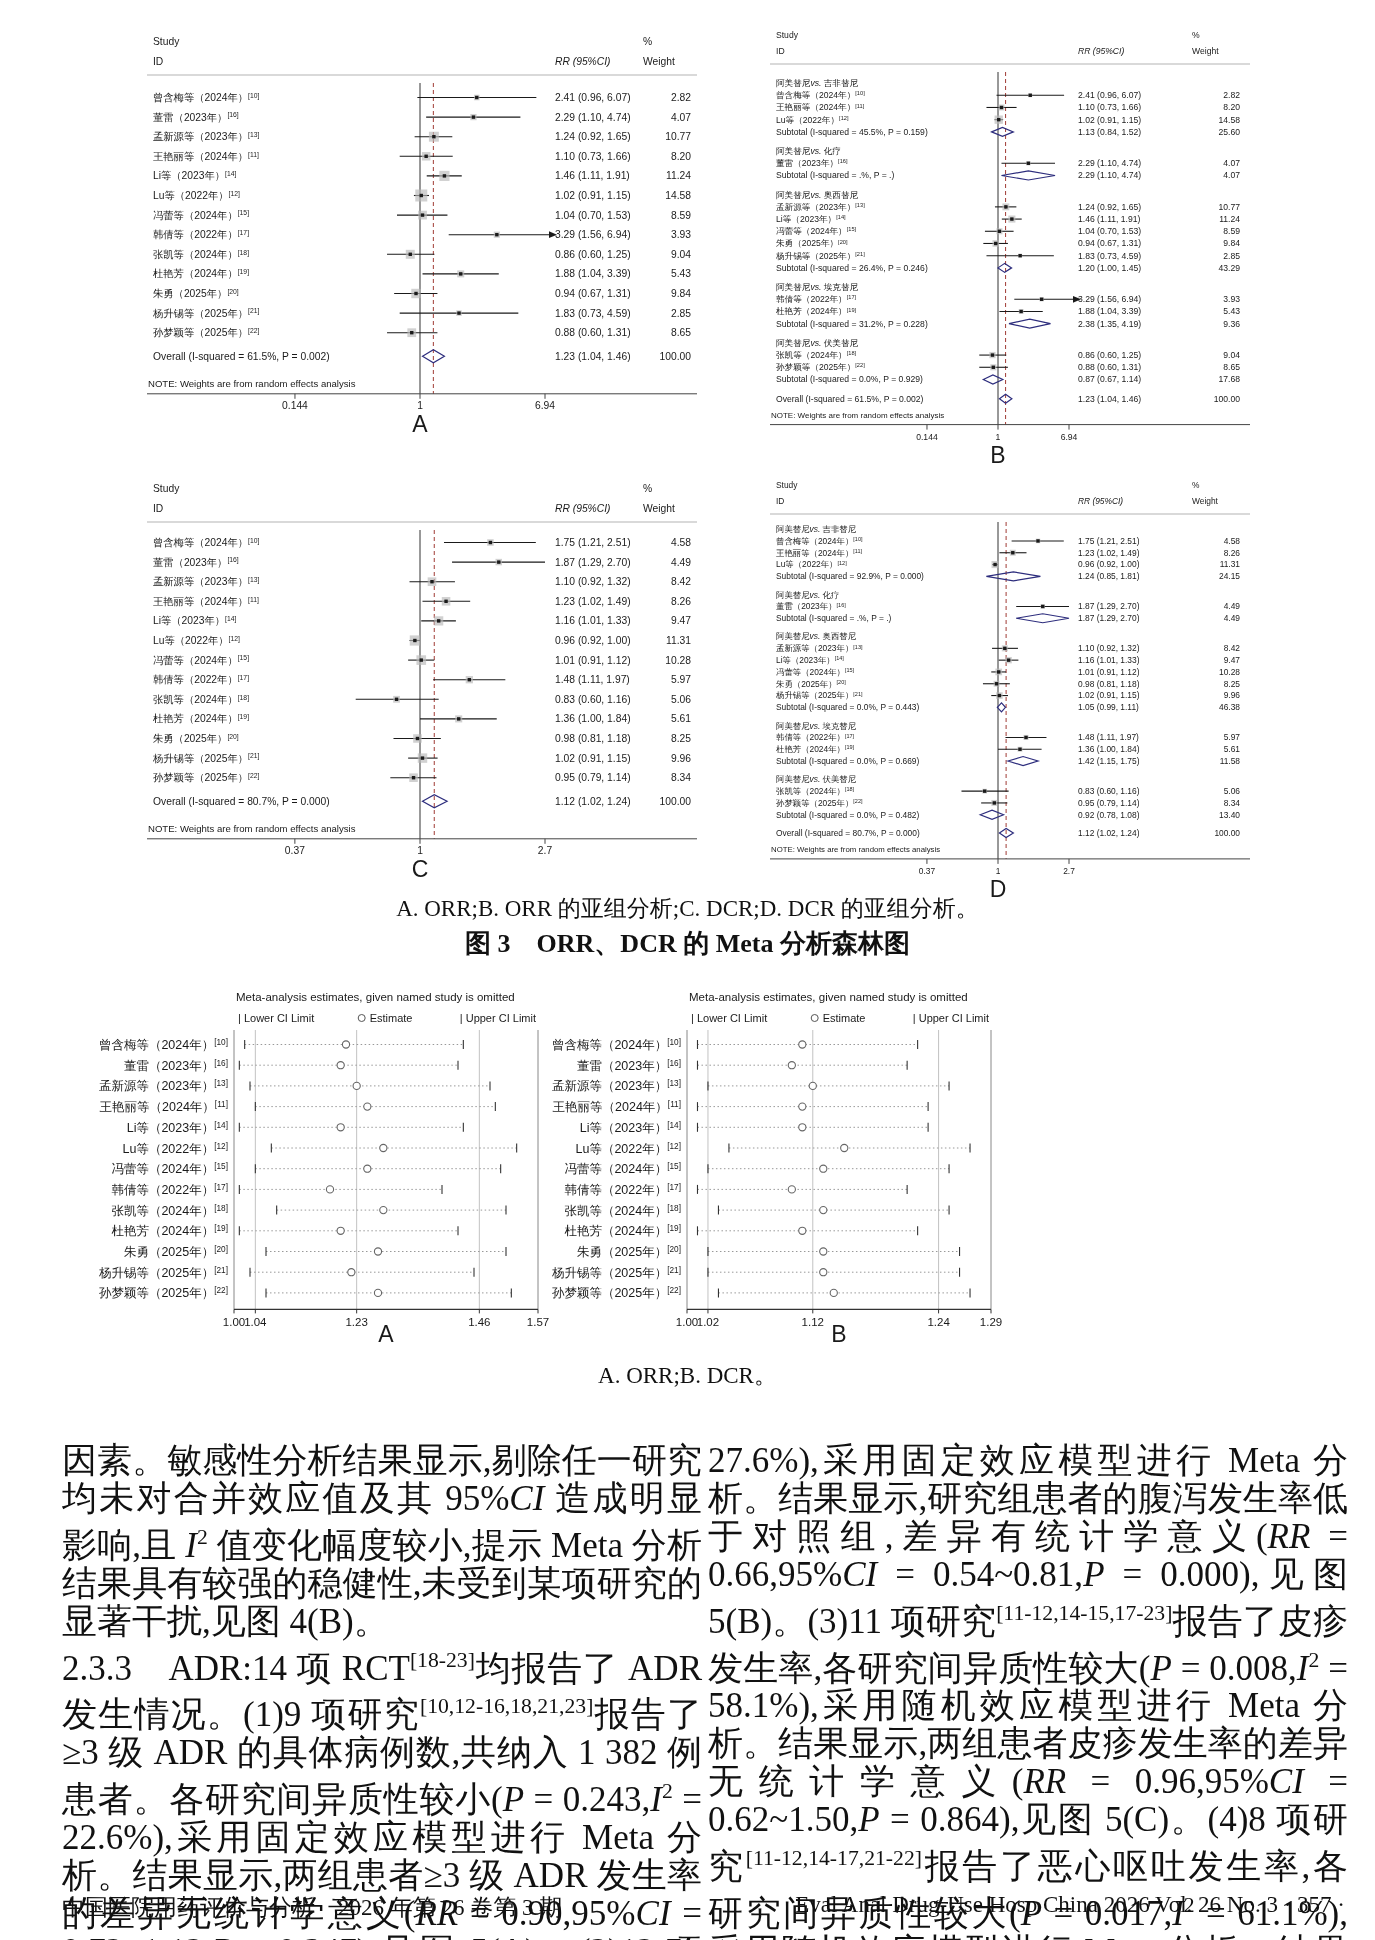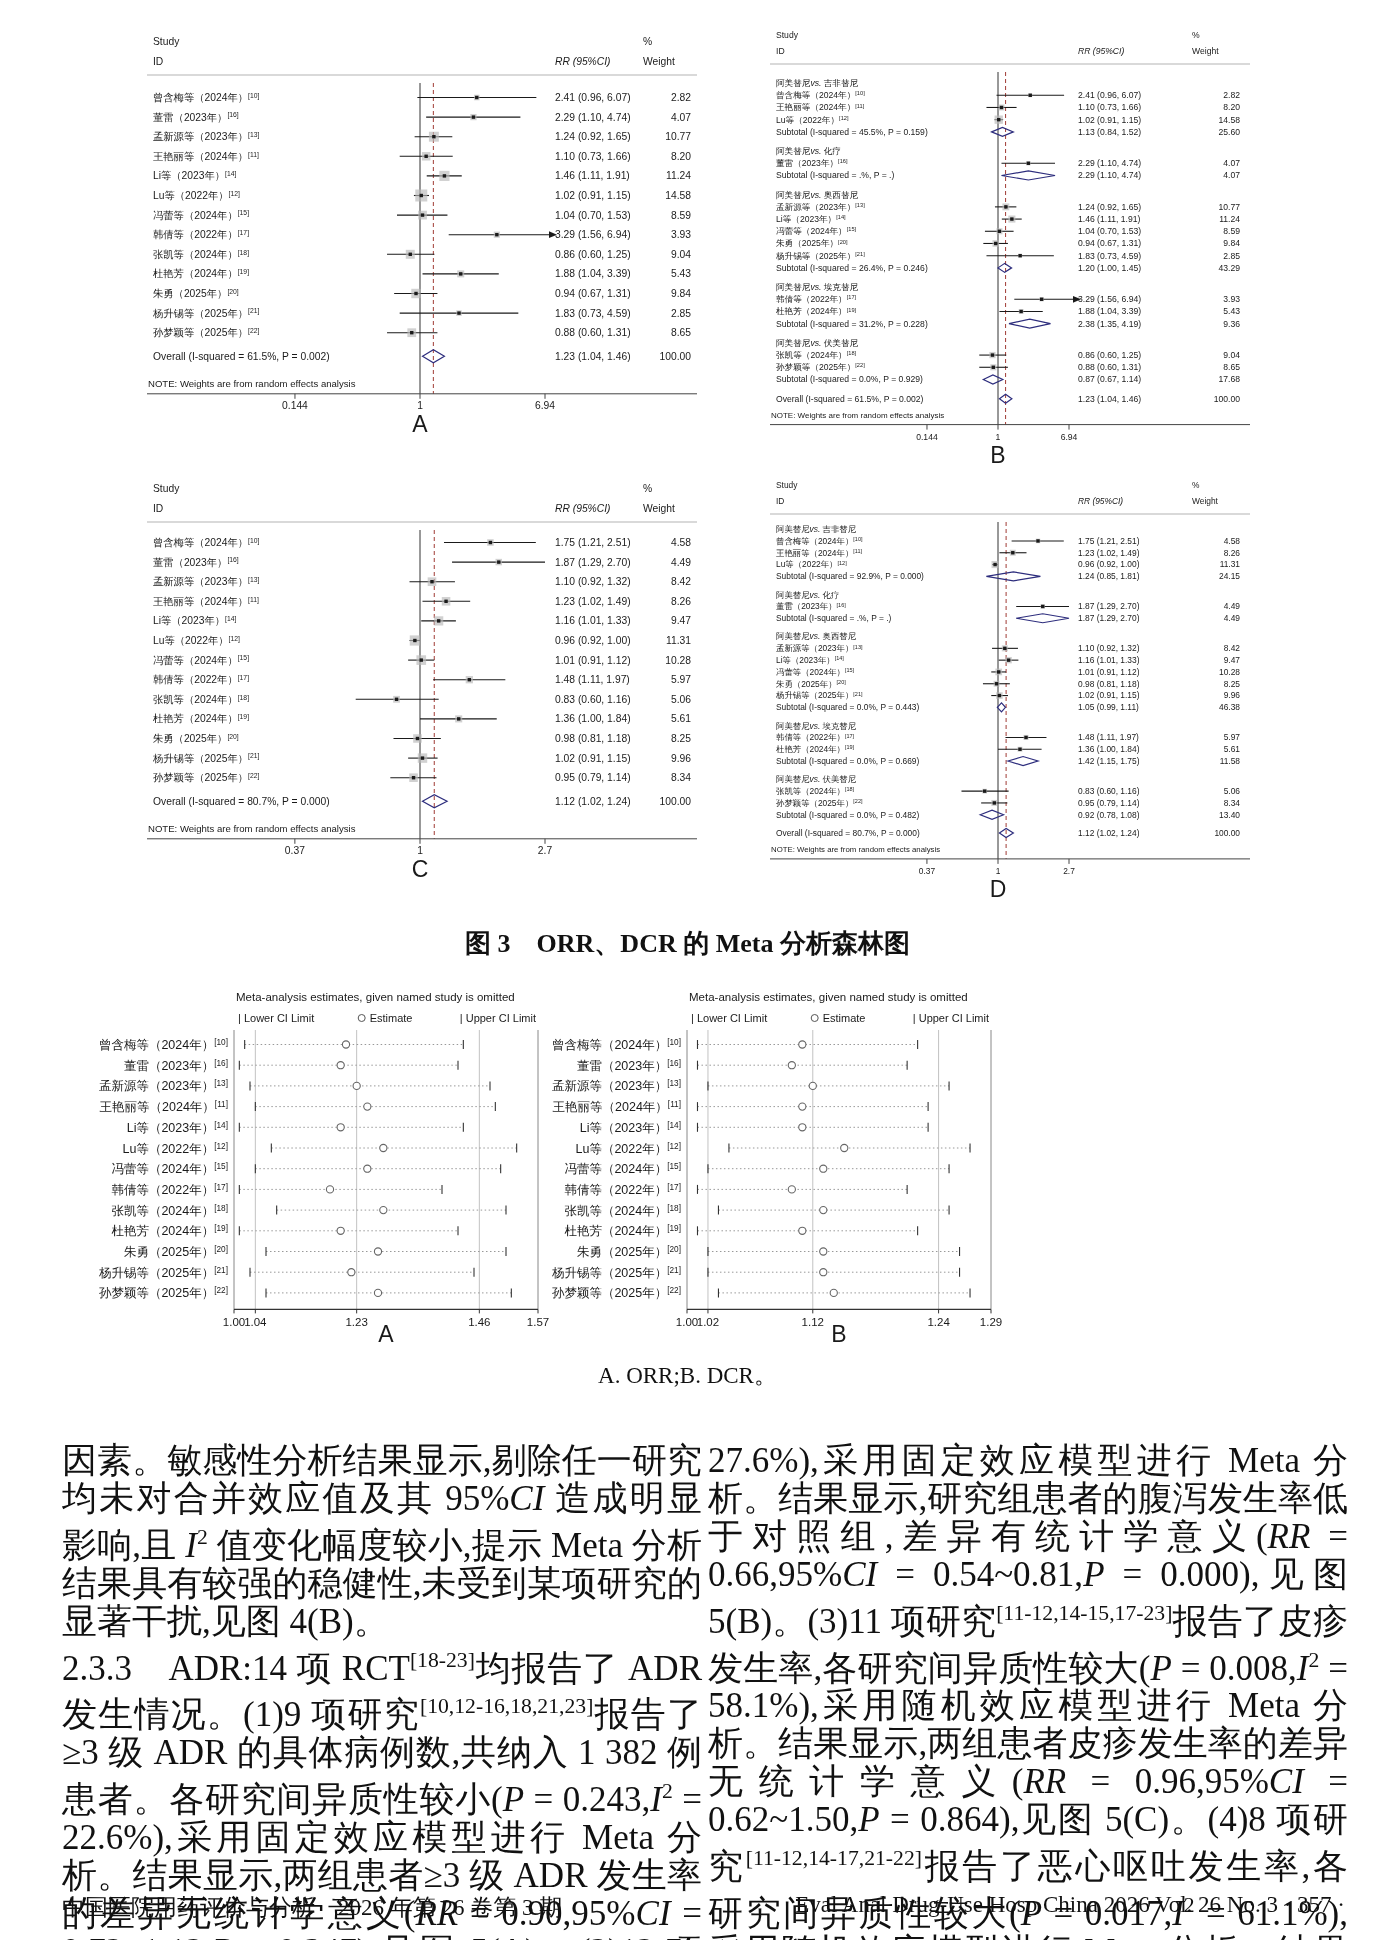--- a/index.html
+++ b/index.html
@@ -469,20 +469,21 @@
       <line x1="12" y1="396.9000000000002" x2="492" y2="396.9000000000002" stroke="#444444" stroke-width="1"></line>
       <line x1="168.92848185564355" y1="396.9000000000002" x2="168.92848185564355" y2="401.9000000000002" stroke="#444444" stroke-width="1"></line>
       <text x="168.92848185564355" y="411.9000000000002" font-size="8.4" text-anchor="middle">0.37</text>
       <line x1="240" y1="396.9000000000002" x2="240" y2="401.9000000000002" stroke="#444444" stroke-width="1"></line>
       <text x="240" y="411.9000000000002" font-size="8.4" text-anchor="middle">1</text>
       <line x1="311" y1="396.9000000000002" x2="311" y2="401.9000000000002" stroke="#444444" stroke-width="1"></line>
       <text x="311" y="411.9000000000002" font-size="8.4" text-anchor="middle">2.7</text>
       <text x="240" y="434.9000000000002" font-size="23" text-anchor="middle" font-family="Liberation Serif, DejaVu Serif, serif">D</text>
     </svg>
 
+  <div class="cap" style="top:893px">A. ORR;B. ORR 的亚组分析;C. DCR;D. DCR 的亚组分析。</div>
   <div class="cap bold" style="top:926px">图 3　ORR、DCR 的 Meta 分析森林图</div>
 
   <svg id="svgSA" style="left:100px;top:985px" width="480" height="360">
       <text x="136" y="16" font-size="11.5">Meta-analysis estimates, given named study is omitted</text>
       <text x="138" y="37" font-size="11">| Lower CI Limit</text>
       <circle cx="261.68" cy="33" r="3.5" fill="none" stroke="#555555" stroke-width="1"></circle>
       <text x="269.68" y="37" font-size="11">Estimate</text>
       <text x="436" y="37" font-size="11" text-anchor="end">| Upper CI Limit</text>
       <line x1="155.33333333333334" y1="45" x2="155.33333333333334" y2="324.4" stroke="#c2c2c2" stroke-width="1"></line>
       <line x1="256.66666666666663" y1="45" x2="256.66666666666663" y2="324.4" stroke="#c2c2c2" stroke-width="1"></line>

